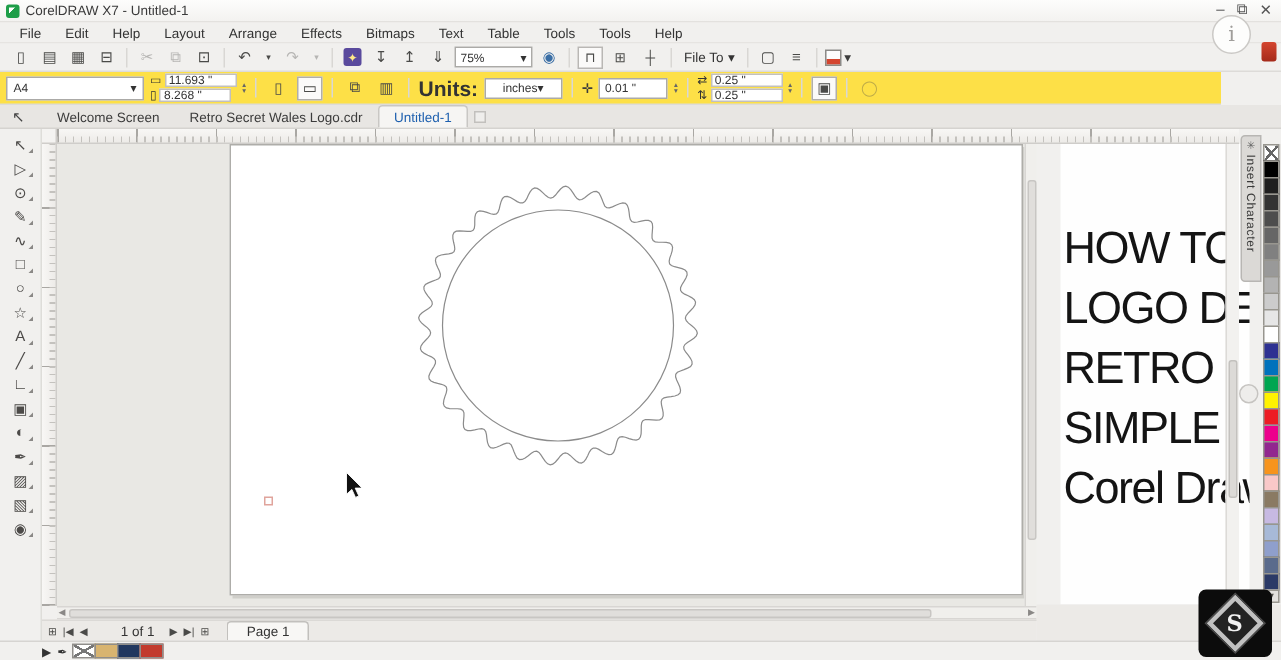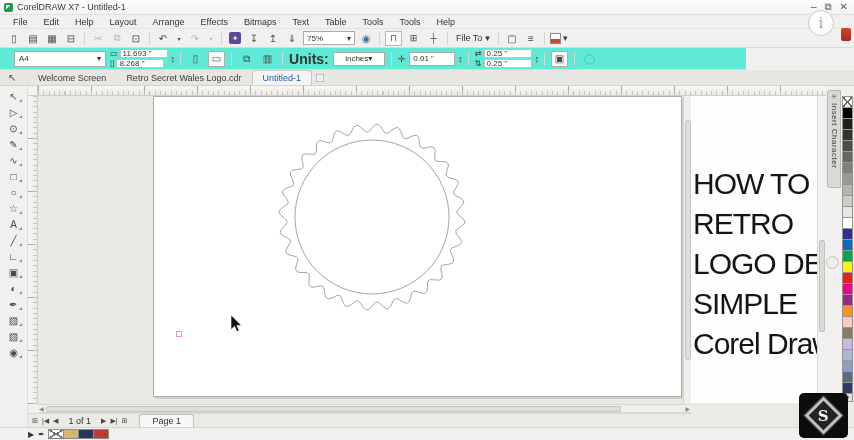--- a/index.html
+++ b/index.html
@@ -25,21 +25,21 @@
   .sep{width:1px;height:13px;background:#d9d7d4;margin:0 2px;}
   .purple-icon{width:12px;height:12px;background:#5a4a9d;border-radius:2px;color:#ffe98a;font-size:8px;display:flex;align-items:center;justify-content:center;}
   .zoom-select{width:52px;height:14px;background:#fff;border:1px solid #abaaa7;font-size:8px;display:flex;align-items:center;justify-content:space-between;padding:0 3px;color:#333;}
   .toggle{border:1px solid #b9b7b4;background:#fbfaf9;width:17px;height:15px;display:flex;align-items:center;justify-content:center;font-size:9px;color:#4a4a48;}
   .toggle.flat{border-color:transparent;background:transparent;}
   .snap{font-size:9px;color:#333;display:flex;align-items:center;gap:3px;padding:0 3px;}
   .launcher{display:flex;align-items:center;gap:2px;}
   .launcher .lwin{width:11px;height:11px;border:1px solid #8c8a87;background:linear-gradient(#fdfdfd 60%,#d4452f 60%);}
   .blue{color:#3a6ea5;}
 
-  .propbar{position:absolute;left:0;top:48px;width:746px;height:22px;background:#5eead4;display:flex;align-items:center;gap:4px;padding-left:14px;border-bottom:1px solid #dddbd8;}
+  .propbar{position:absolute;left:0;top:48px;width:814px;height:22px;background:#fde047;display:flex;align-items:center;gap:4px;padding-left:4px;border-bottom:1px solid #dddbd8;}
   .pbox{background:#fff;border:1px solid #abaaa7;font-size:8px;color:#333;display:flex;align-items:center;}
   .pagesize{width:92px;height:16px;justify-content:space-between;padding:0 4px;}
   .dimstack{display:flex;flex-direction:column;gap:1px;font-size:8px;color:#333;}
   .dimrow{display:flex;align-items:center;gap:2px;}
   .dimrow .pbox{width:48px;height:9px;padding:0 2px;border-color:#c2c0bd;}
   .spin{display:flex;flex-direction:column;font-size:5px;line-height:4px;color:#666;}
   .pbtn{width:17px;height:16px;display:flex;align-items:center;justify-content:center;font-size:10px;color:#4a4a48;}
   .pressed{border:1px solid #b0aeab;background:#fbfaf9;}
   .units-select{width:52px;height:14px;justify-content:center;padding:0 3px;}
   .lbl{font-size:14px;color:#333;font-weight:bold;}
@@ -67,21 +67,21 @@
 
   .canvas-vscroll{position:absolute;left:683px;top:96px;width:8px;height:308px;background:#f0efec;border-left:1px solid #d8d6d3;}
   .canvas-vscroll .thumb{position:absolute;left:1px;top:24px;width:6px;height:240px;background:#e0dedb;border:1px solid #c8c6c3;border-radius:2px;}
 
   .hscroll{position:absolute;left:38px;top:404px;width:653px;height:9px;background:#f0efec;border-top:1px solid #d8d6d3;border-bottom:1px solid #d8d6d3;}
   .hscroll .thumb{position:absolute;left:8px;top:1px;width:575px;height:6px;background:#e0dedb;border:1px solid #c8c6c3;border-radius:2px;}
   .hscroll .arrow{position:absolute;top:0;font-size:6px;color:#8a8886;line-height:9px;}
 
   .overlay{position:absolute;left:691px;top:96px;width:126px;height:307px;background:#fefefe;overflow:hidden;}
   .overlay-line{font-size:30px;line-height:40px;letter-spacing:-1px;color:#141414;white-space:nowrap;padding-left:2px;}
-  .overlay-pad{padding-top:68px;}
+  .overlay-pad{padding-top:50px;margin-left:16px;}
   .overlay-scroll{position:absolute;left:817px;top:96px;width:9px;height:307px;background:#f2f1ef;border-left:1px solid #dcdad7;}
   .overlay-scroll .thumb{position:absolute;left:1px;top:144px;width:6px;height:92px;background:#dcdad7;border:1px solid #c3c1be;border-radius:2px;}
 
   .docker-tab{position:absolute;left:827px;top:90px;width:14px;height:98px;background:#dbd9d6;border:1px solid #b8b6b3;border-radius:3px 0 0 3px;display:flex;flex-direction:column;align-items:center;padding-top:2px;}
   .docker-tab .dlabel{writing-mode:vertical-rl;font-size:8px;color:#3a3a3a;letter-spacing:.5px;}
   .docker-tab .dicon{font-size:7px;color:#666;margin-bottom:2px;}
   .docker-collapse{position:absolute;left:826px;top:256px;width:13px;height:13px;border-radius:50%;border:1px solid #c6c4c1;background:#eeedeb;}
 
   .palette{position:absolute;left:842px;top:96px;width:12px;background:#e7e5e2;}
   .swatch{width:11px;height:12px;border:1px solid #98968f;margin-bottom:-1px;background:#fff;}
@@ -89,21 +89,21 @@
   .palette-arrow{width:11px;height:9px;font-size:6px;color:#55534f;display:flex;align-items:center;justify-content:center;border:1px solid #98968f;background:#e3e1de;}
 
   .br-fill{position:absolute;left:691px;top:403px;width:163px;height:37px;background:#eceae7;}
 
   .watermark{position:absolute;left:799px;top:393px;width:49px;height:45px;background:#0c0c0c;border-radius:5px;display:flex;align-items:center;justify-content:center;z-index:50;}
   .diamond{width:27px;height:27px;transform:rotate(45deg);background:#232323;border:3px solid #c2c2c2;outline:1px solid #4a4a4a;display:flex;align-items:center;justify-content:center;}
   .diamond span{transform:rotate(-45deg);color:#f2f2f2;font-family:"DejaVu Serif",serif;font-weight:bold;font-size:15px;}
 
   .pagebar{position:absolute;left:28px;top:413px;width:663px;height:14px;background:#eceae7;display:flex;align-items:center;gap:4px;padding-left:4px;border-top:1px solid #dbd9d6;}
   .nav{font-size:7px;color:#4a4a48;}
-  .page-indicator{font-size:9px;color:#333;padding:0 6px;}
+  .page-indicator{font-size:9px;color:#333;padding:0 6px;margin-left:12px;}
   .page-tab{background:#f8f7f5;border:1px solid #c2c0bd;border-bottom:none;border-radius:3px 3px 0 0;font-size:9px;color:#333;padding:1px 12px;margin-left:8px;height:13px;}
 
   .statusbar{position:absolute;left:0;top:427px;width:854px;height:13px;background:#f1f0ee;border-top:1px solid #d6d4d1;display:flex;align-items:center;gap:4px;padding-left:28px;}
   .status-glyph{font-size:8px;color:#333;}
   .sswatch{width:16px;height:10px;border:1px solid #8f8d8a;margin-left:-1px;}
   .sswatch.none{background:linear-gradient(to top right,transparent 44%,#777 44% 56%,transparent 56%),linear-gradient(to bottom right,transparent 44%,#777 44% 56%,transparent 56%),#fff;}
 
   .info-badge{position:absolute;left:808px;top:10px;width:26px;height:26px;border-radius:50%;background:#fdfdfc;border:1px solid #cbc9c6;color:#a09e9b;font-family:"DejaVu Serif",serif;font-size:14px;display:flex;align-items:center;justify-content:center;z-index:60;}
   .red-badge{position:absolute;left:841px;top:28px;width:10px;height:13px;background:linear-gradient(#d4452f,#a52a1a);border-radius:2px;z-index:61;}
 </style>
@@ -341,22 +341,22 @@
       <div class="thumb"></div>
     </div>
   <div class="hscroll">
     <span class="arrow" style="left:1px">◀</span>
     <div class="thumb"></div>
     <span class="arrow" style="right:1px">▶</span>
   </div>
 
   <div class="overlay overlay-pad">
       <div class="overlay-line">HOW TO</div>
+      <div class="overlay-line">LOGO DE</div>
       <div class="overlay-line">RETRO</div>
-      <div class="overlay-line">LOGO DE</div>
       <div class="overlay-line">SIMPLE</div>
       <div class="overlay-line">Corel Draw</div>
     </div>
   <div class="overlay-scroll">
       <div class="thumb"></div>
     </div>
 
   <div class="docker-tab">
     <span class="dicon">✳</span>
     <span class="dlabel">Insert Character</span>

